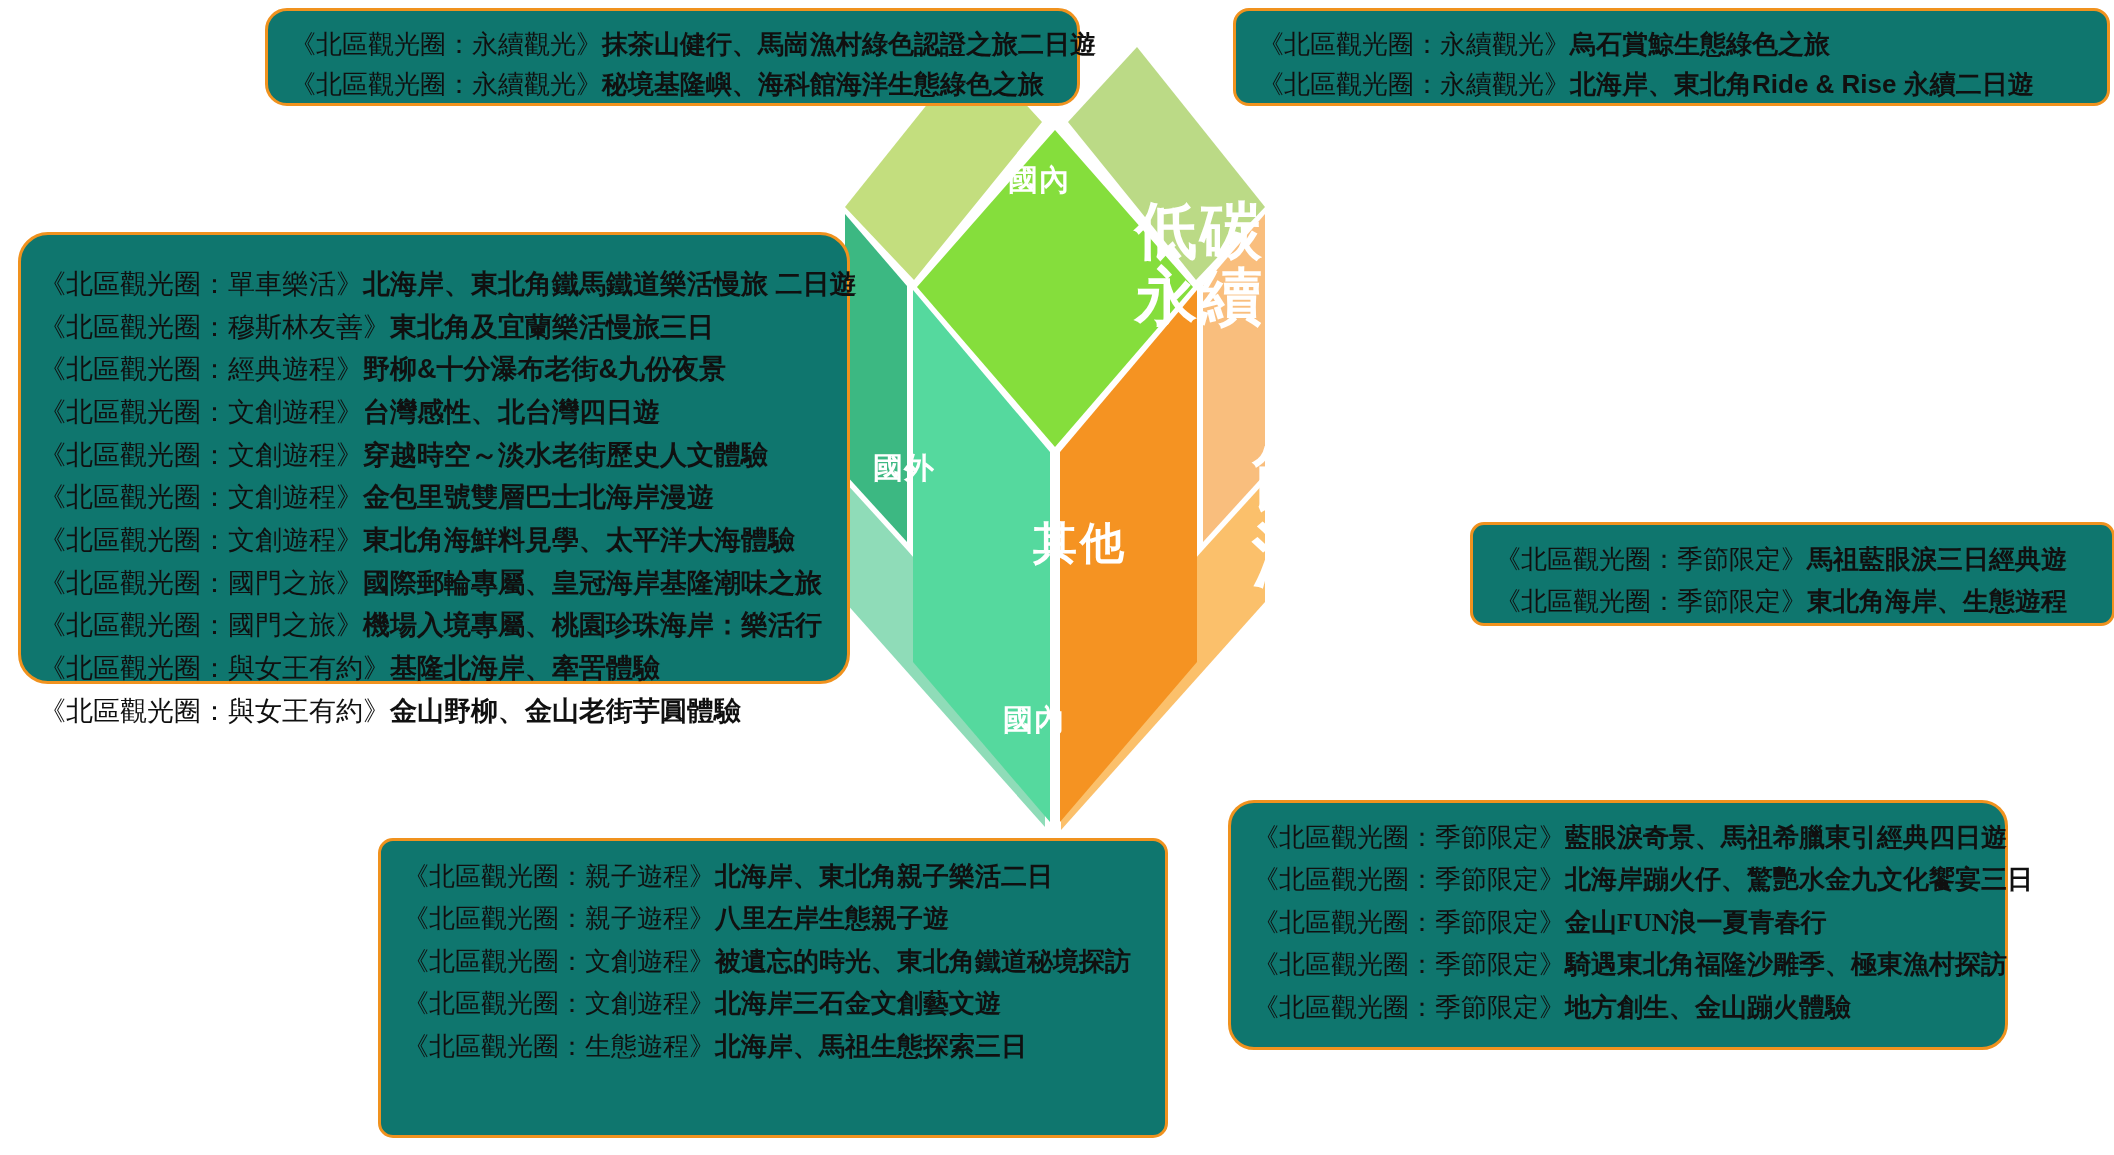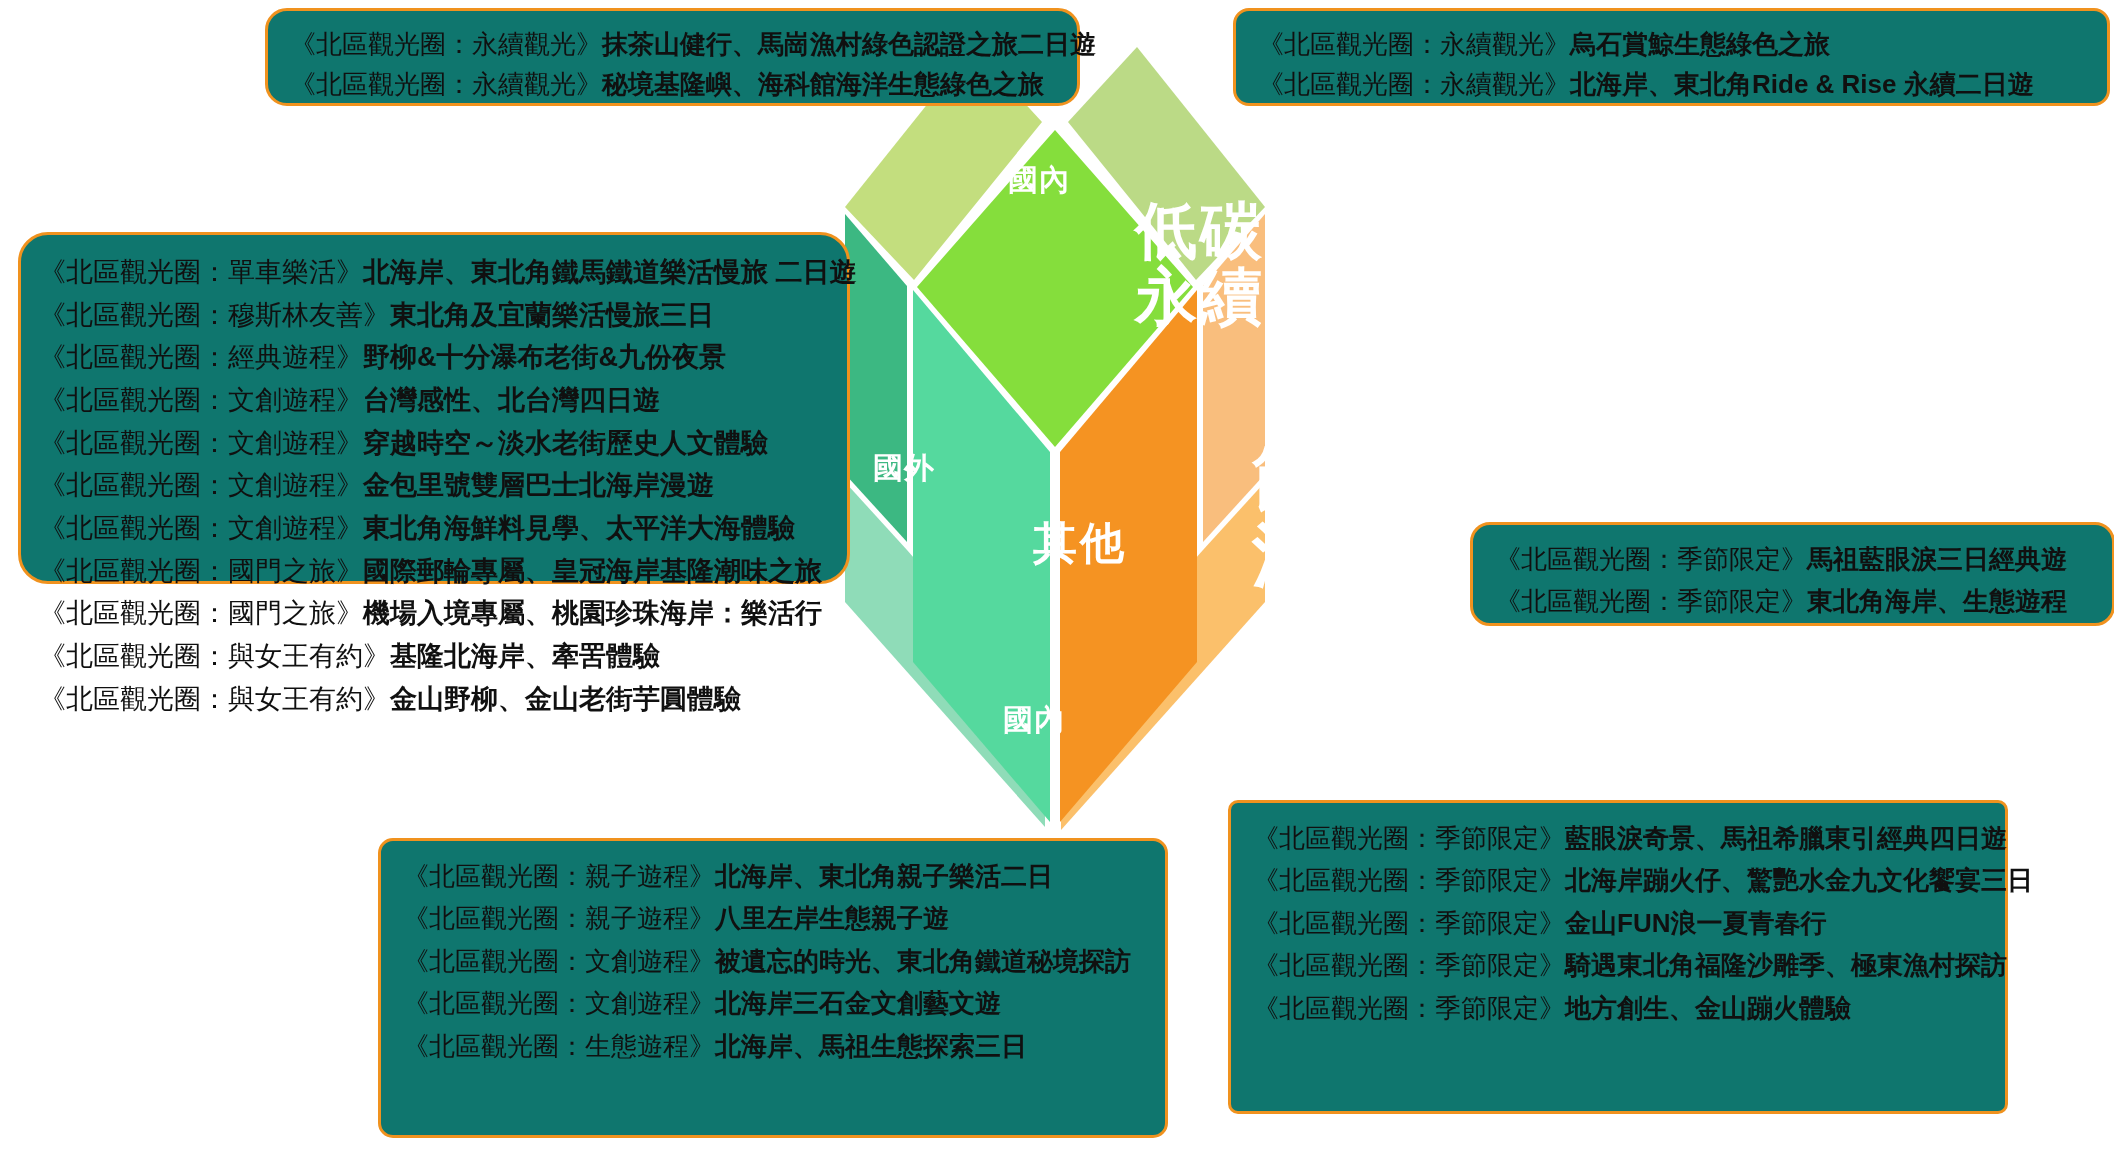--- a/index.html
+++ b/index.html
@@ -29,24 +29,24 @@
     color:#101010;
     font-size:26px;
     letter-spacing:0px;
   }
   .line .cat{font-weight:400;}
   .line .ttl{font-weight:bold;}
 
   
   #box-top-left   {left:265px; top:8px;   width:815px;  height:98px;  border-radius:22px;}
   #box-top-right  {left:1233px;top:8px;   width:877px;  height:98px;  border-radius:16px;}
-  #box-left       {left:18px;  top:232px; width:832px;  height:352px; border-radius:30px; padding:16px 18px;}
+  #box-left       {left:18px;  top:232px; width:832px;  height:452px; border-radius:30px; padding:28px 18px;}
   #box-bottom-mid {left:378px; top:838px; width:790px;  height:300px; border-radius:15px;}
-  #box-right-mid  {left:1470px;top:522px; width:645px;  height:104px; border-radius:20px;}
-  #box-bottom-right{left:1228px;top:800px;width:780px;  height:314px; border-radius:10px;}
+  #box-right-mid  {left:1470px;top:522px; width:645px;  height:104px; border-radius:14px;}
+  #box-bottom-right{left:1228px;top:800px;width:780px;  height:250px; border-radius:26px;font-family:Liberation Serif, serif;}
 
   #box-left .line{font-size:27px;line-height:1.58;}
   #box-bottom-mid .line{font-size:26px;line-height:1.63;}
   #box-bottom-right .line{font-size:26px;line-height:1.63;}
   #box-right-mid .line{font-size:26px;line-height:1.6;}
 
   
   #cube{position:absolute;left:845px;top:22px;width:420px;height:860px;z-index:2;}
   #cube svg{display:block;overflow:visible;}
 

